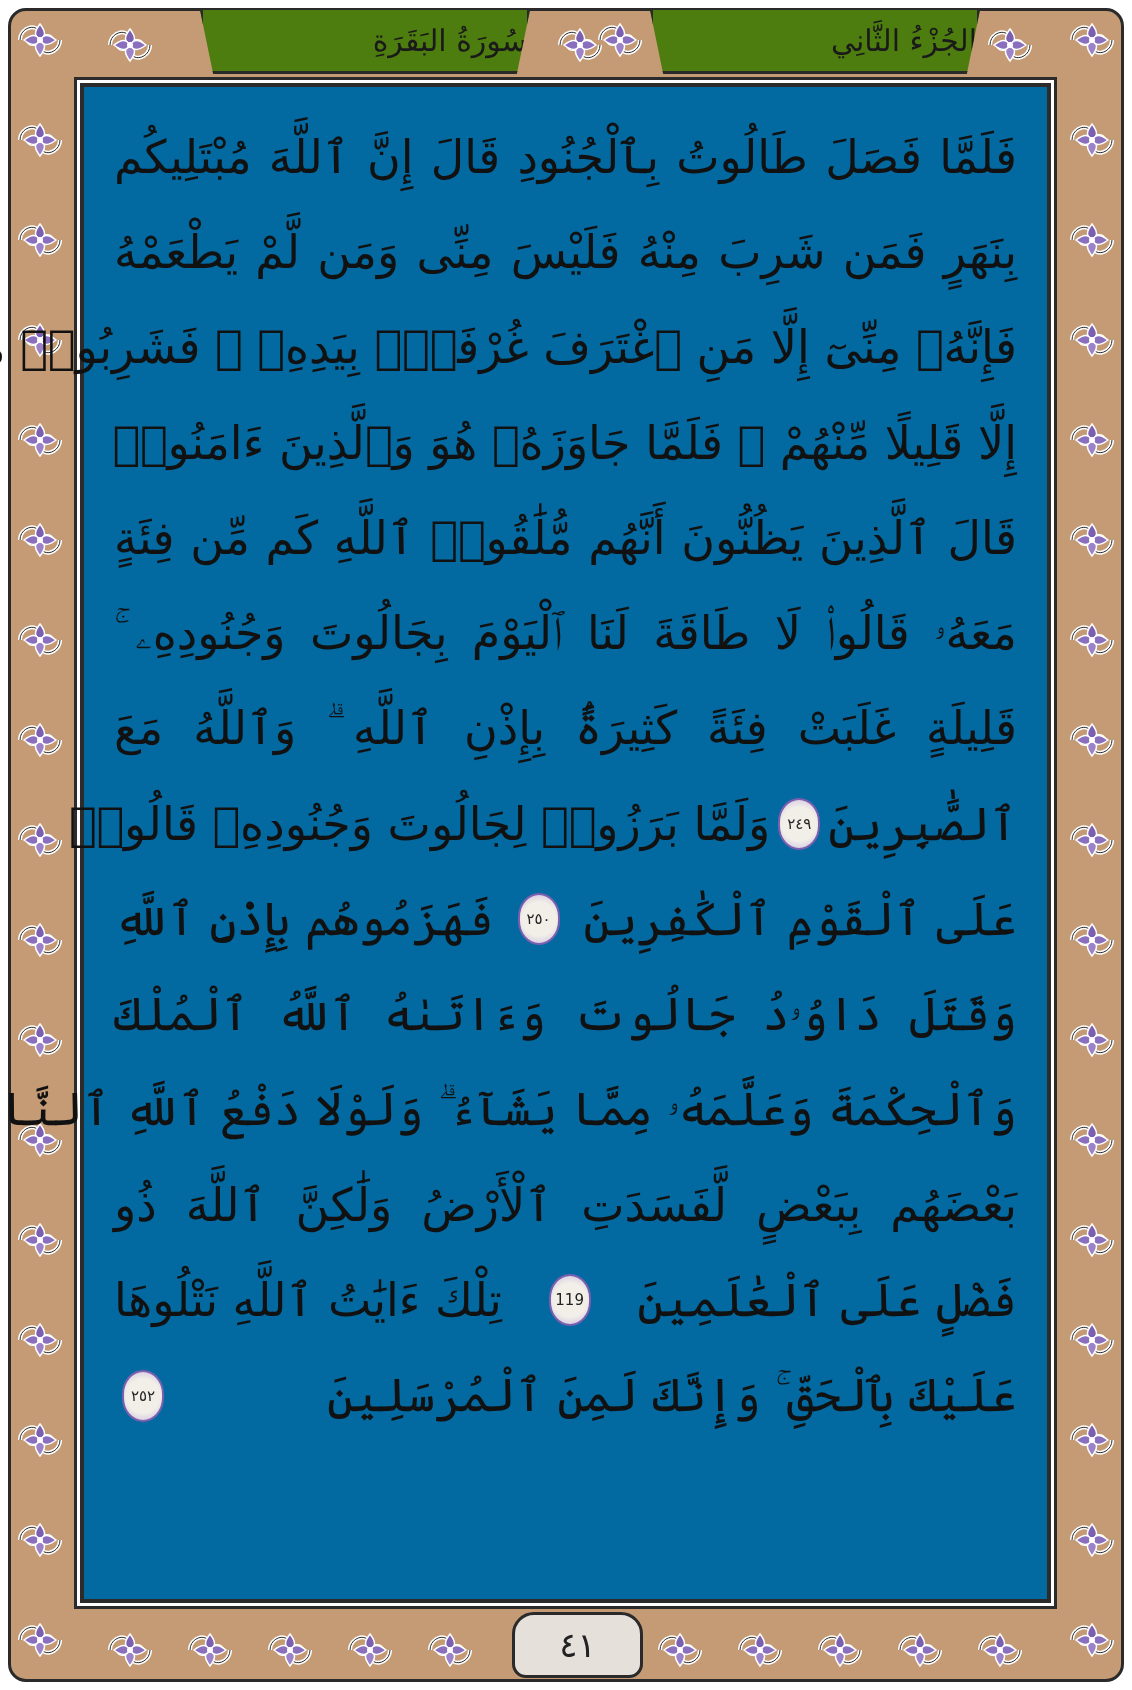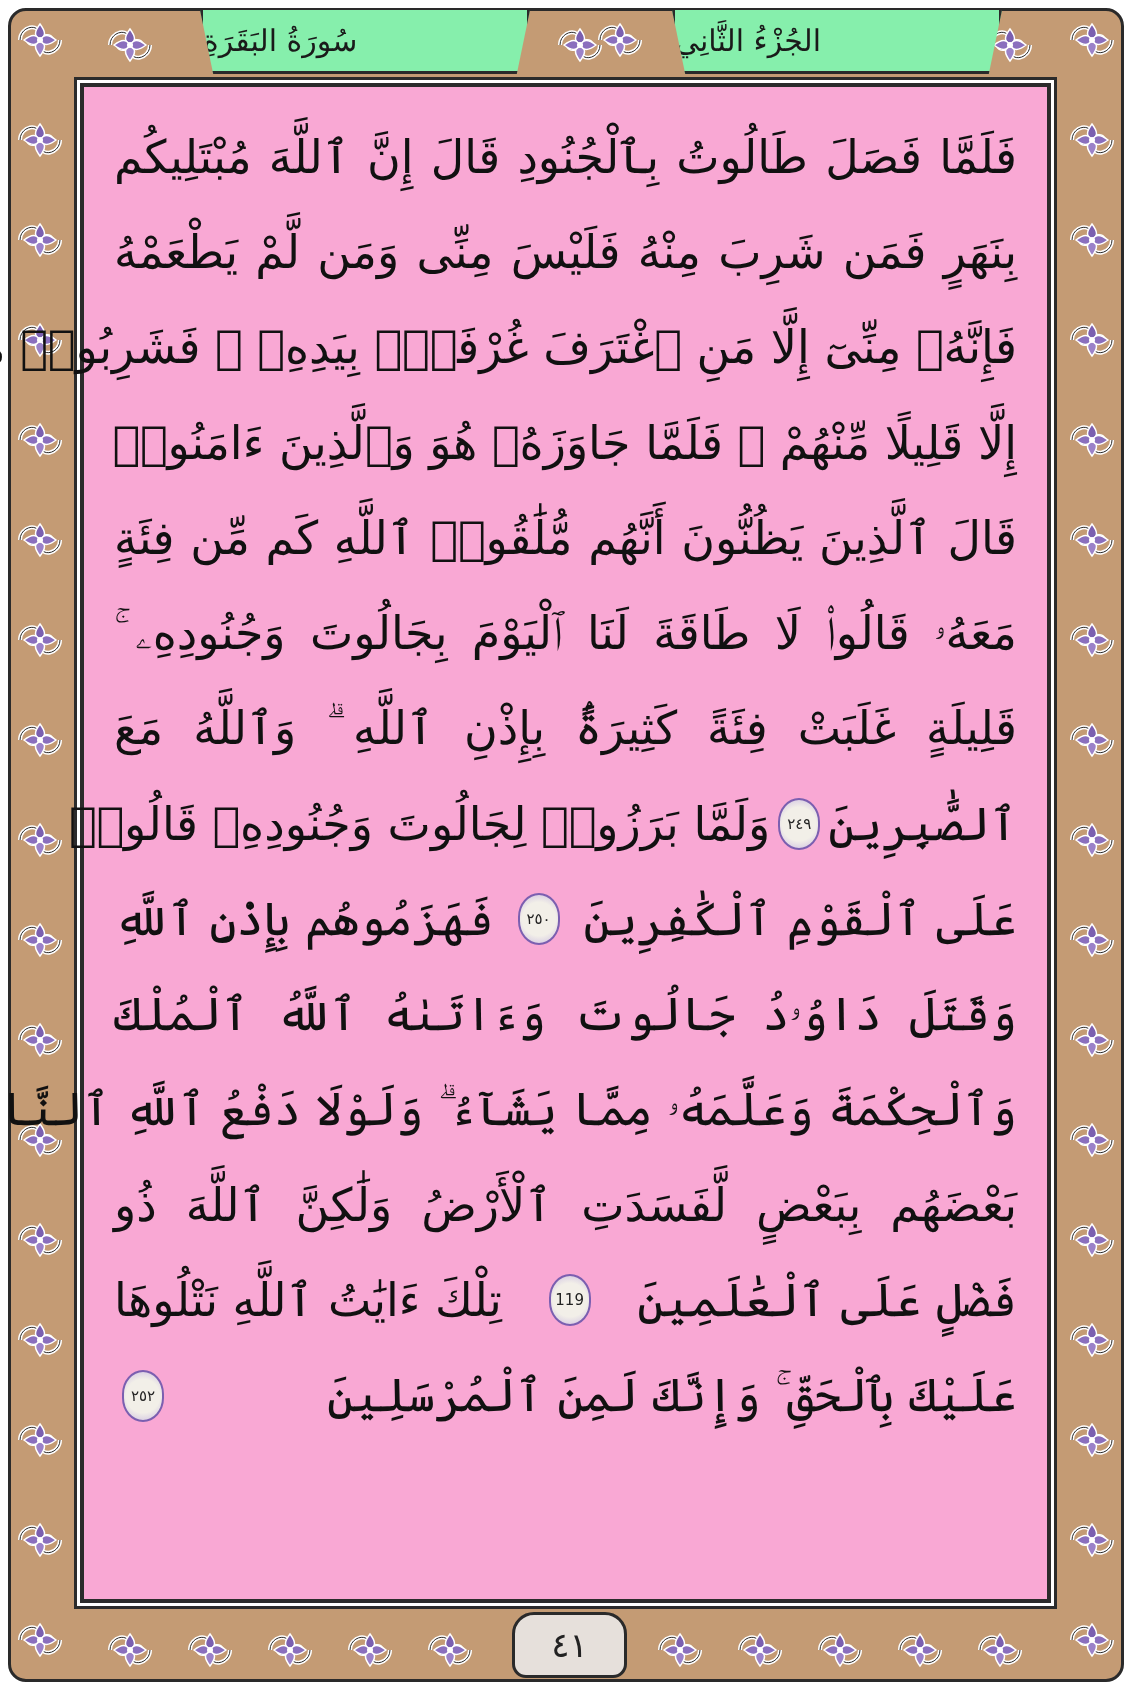--- a/index.html
+++ b/index.html
@@ -32,44 +32,44 @@
     .ornament-svg {
       position: absolute;
       left: 0; top: 0;
       width: 1132px; height: 1690px;
     }
     
     .cartouche {
       position: absolute;
       top: 10px;
       height: 64px;
-      background: #86efac;
+      background: #4d7c0f;
       border: 3px solid #2a2a2a;
       border-top: none;
       box-sizing: border-box;
       display: flex;
       align-items: center;
-      justify-content: flex-start;
+      justify-content: flex-end;
       clip-path: polygon(0 0, 100% 0, 96% 100%, 4% 100%);
     }
     .cartouche span {
       font-family: "DejaVu Serif", serif;
       font-size: 30px;
       color: #1a1a1a;
       direction: rtl;
     }
     .cartouche-surah { left: 200px; width: 330px; }
-    .cartouche-juz { left: 672px; width: 330px; }
+    .cartouche-juz { left: 650px; width: 330px; }
 
     
     .text-panel {
       position: absolute;
       left: 80px; top: 83px;
       width: 971px; height: 1520px;
-      background: #f9a8d4;
+      background: #0369a1;
       border: 4px solid #2b2b2b;
       box-sizing: border-box;
       outline: 3px solid #ffffff;
       box-shadow: 0 0 0 6px #2b2b2b;
     }
     .lines {
       position: absolute;
       left: 30px; right: 30px;
       top: 22px;
       direction: rtl;
@@ -111,21 +111,21 @@
       display: flex;
       width: 100%;
       align-items: center;
       justify-content: space-between;
     }
 
     
     .page-number {
       position: absolute;
       left: 512px; top: 1612px;
-      width: 115px; height: 66px;
+      width: 131px; height: 66px;
       background: #e6e0db;
       border: 3px solid #2a2a2a;
       border-radius: 22px 22px 14px 14px;
       box-sizing: border-box;
       display: flex;
       align-items: center;
       justify-content: center;
       font-family: "DejaVu Sans", sans-serif;
       font-size: 34px;
       color: #222;

